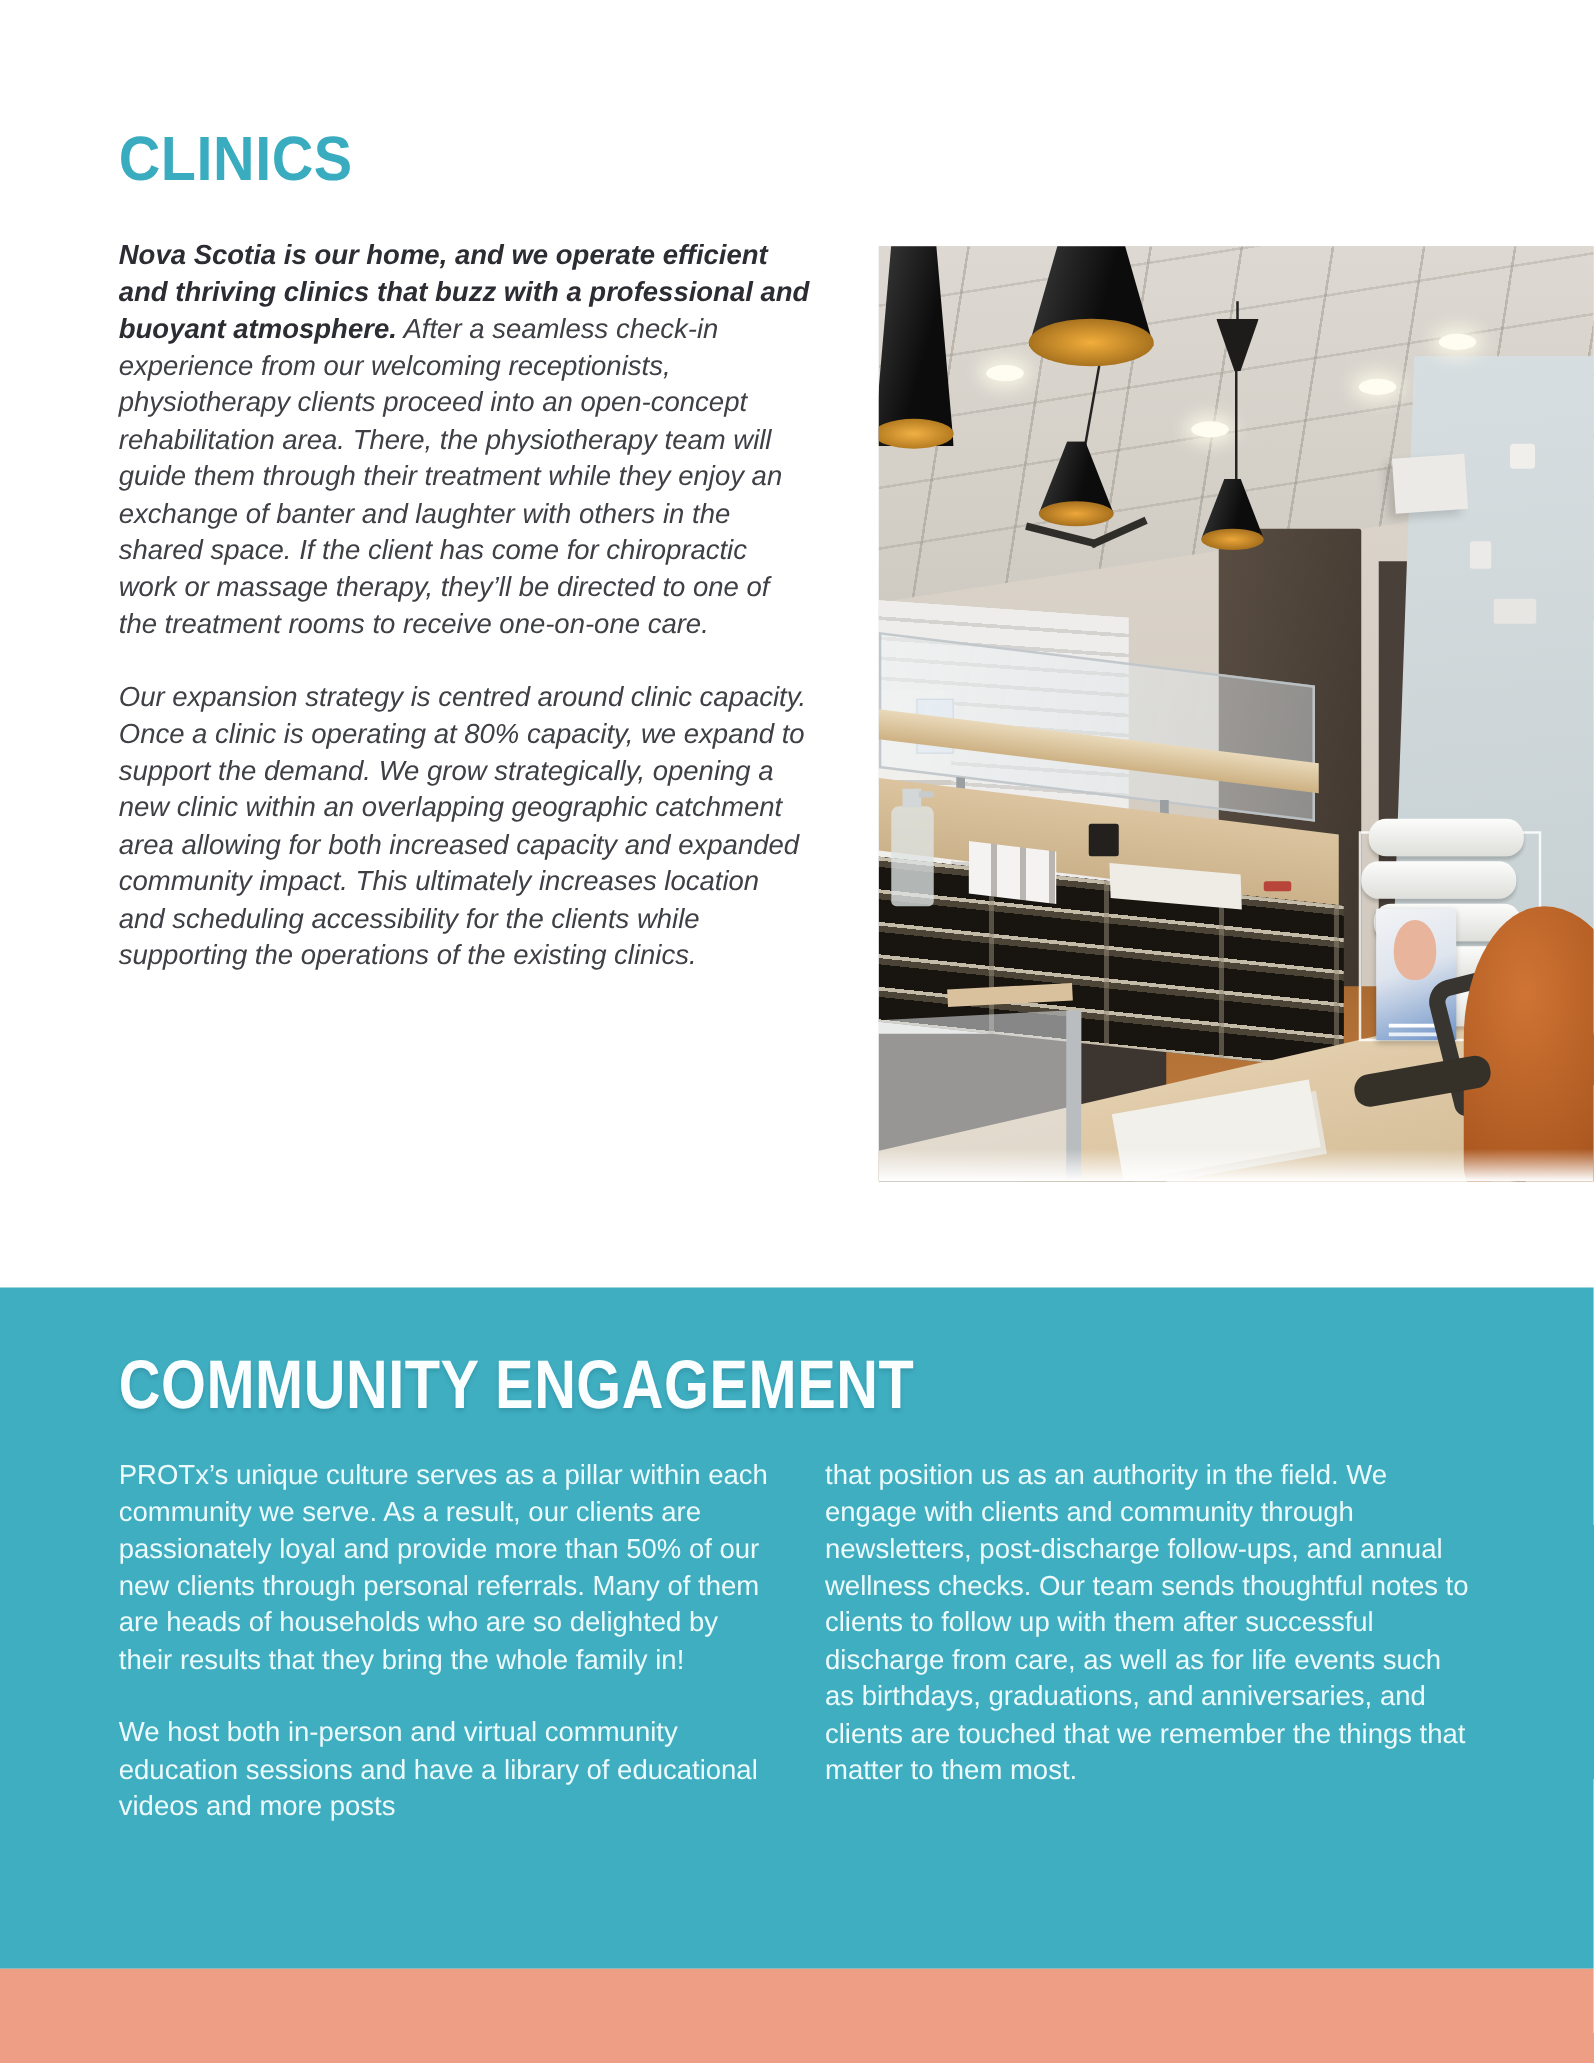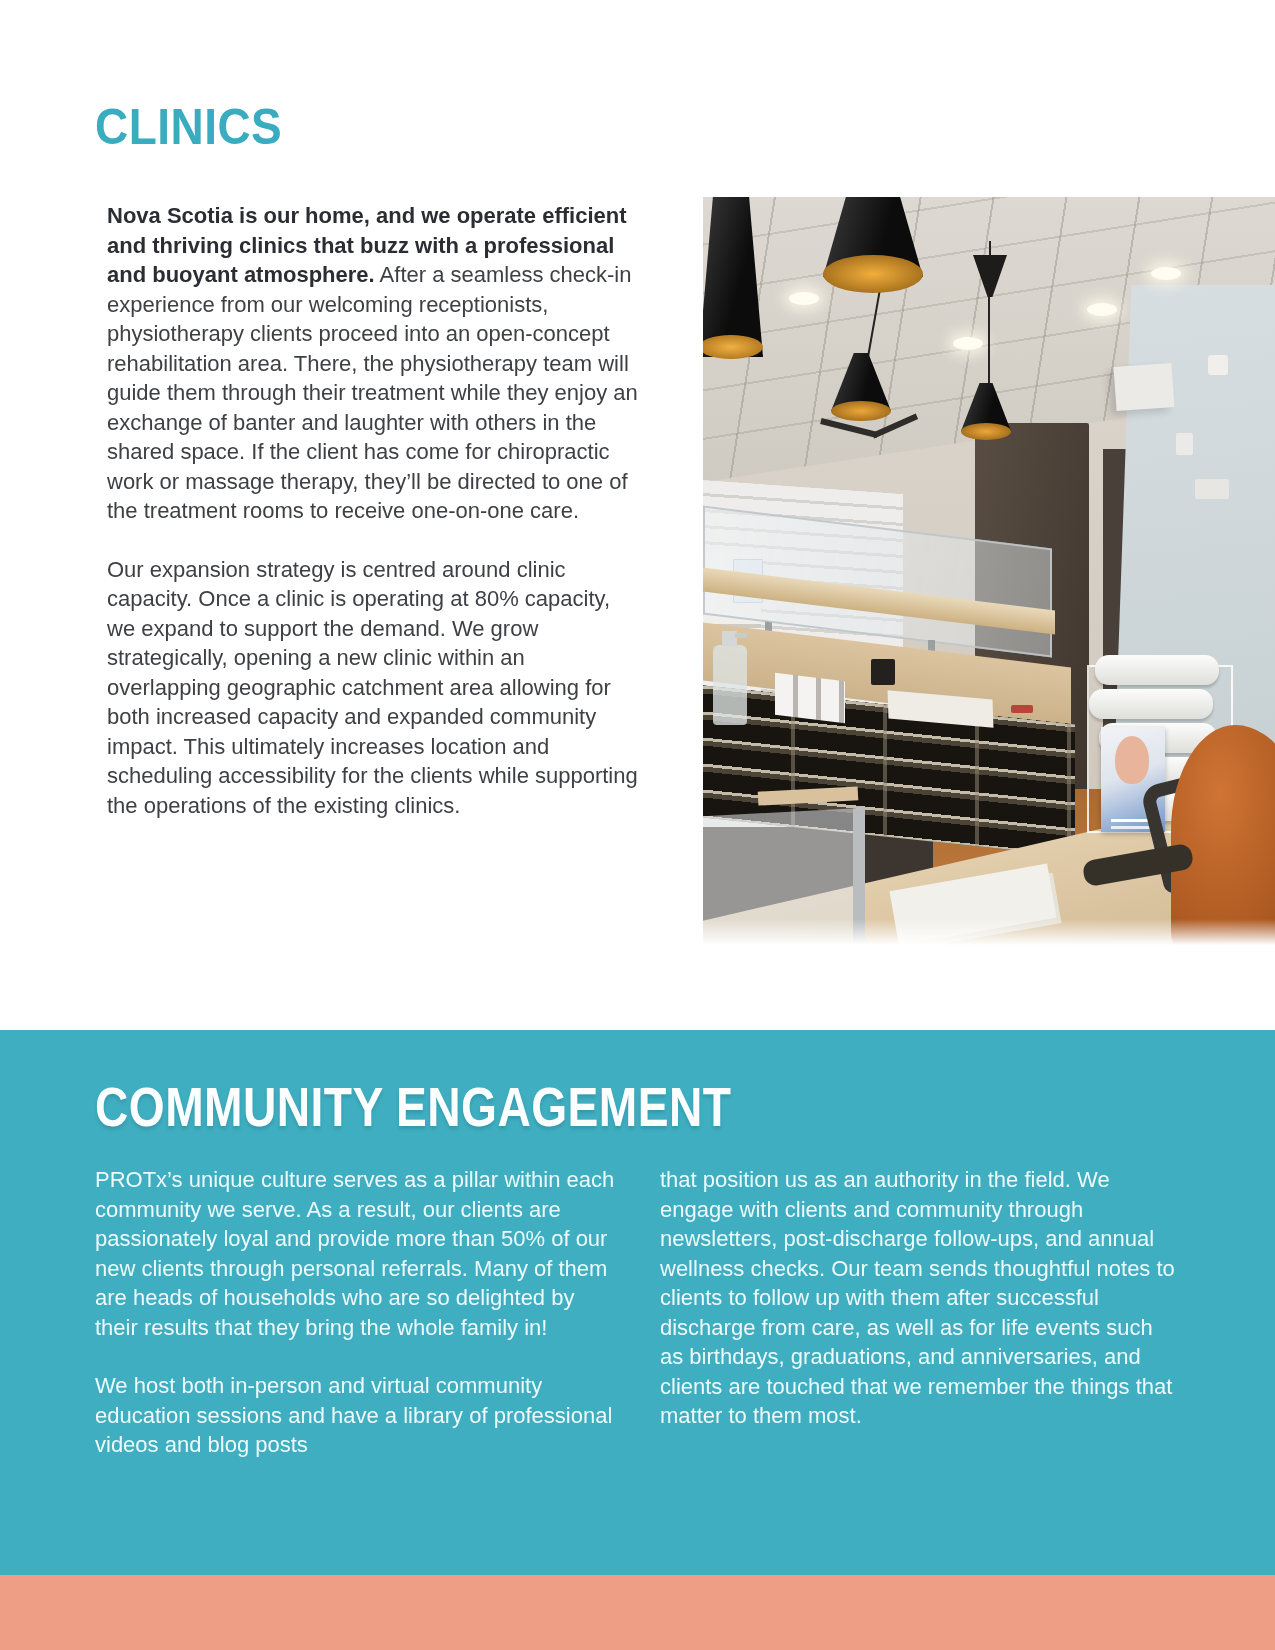--- a/index.html
+++ b/index.html
@@ -6,21 +6,21 @@
   body{width:1275px;height:1650px;overflow:hidden;
        font-family:"Liberation Sans","DejaVu Sans",sans-serif;}
   .page{position:relative;width:1275px;height:1650px;background:#ffffff;}
 
   
   .clinics-heading{position:absolute;left:95px;top:102px;margin:0;
     font-size:50px;line-height:1;font-weight:bold;color:#3AACBF;
     letter-spacing:.5px;transform:scaleX(.92);transform-origin:left top;}
   .intro{position:absolute;left:95px;top:189px;width:555px;
     font-size:22px;line-height:29.5px;color:#3F4045;}
-  .intro p{margin:12px;}
+  .intro p{margin:0;font-style:italic;}
   .intro p + p{margin-top:29px;}
   .intro .lead{font-weight:bold;color:#2C2D33;}
 
   
   .photo{position:absolute;left:703px;top:197px;width:572px;height:748px;
     overflow:hidden;background:#d8d2c9;}
   .photo *{position:absolute;}
   .ph-ceiling{left:0;top:0;width:100%;height:300px;
     background:
       repeating-linear-gradient(99deg, rgba(150,145,135,0) 0 70px, rgba(150,145,135,.45) 70px 72px),
@@ -215,21 +215,21 @@
       <div class="ph-fade"></div>
     </div>
   </section>
 
   <section class="community-band">
   </section>
   <h2 class="community-heading">COMMUNITY ENGAGEMENT</h2>
   <div class="community-cols">
     <div class="community-col">
       <p>PROTx’s unique culture serves as a pillar within each community we serve. As a result, our clients are passionately loyal and provide more than 50% of our new clients through personal referrals. Many of them are heads of households who are so delighted by their results that they bring the whole family in!</p>
-      <p>We host both in-person and virtual community education sessions and have a library of professional videos and blog posts</p>
+      <p>We host both in-person and virtual community education sessions and have a library of educational videos and more posts</p>
     </div>
     <div class="community-col">
       <p><span>that position us as an authority in the field. We engage with clients and community through newsletters, post-discharge follow-ups, and annual wellness checks. Our team sends thoughtful notes to clients to follow up with them after successful discharge from care, as well as for life events such as birthdays, graduations, and anniversaries, and </span><span class="link-underline">clients are touched that we remember the things that matter to them most</span><span>.</span></p>
     </div>
   </div>
 
   <footer class="footer-bar"></footer>
 
 </div>
 

